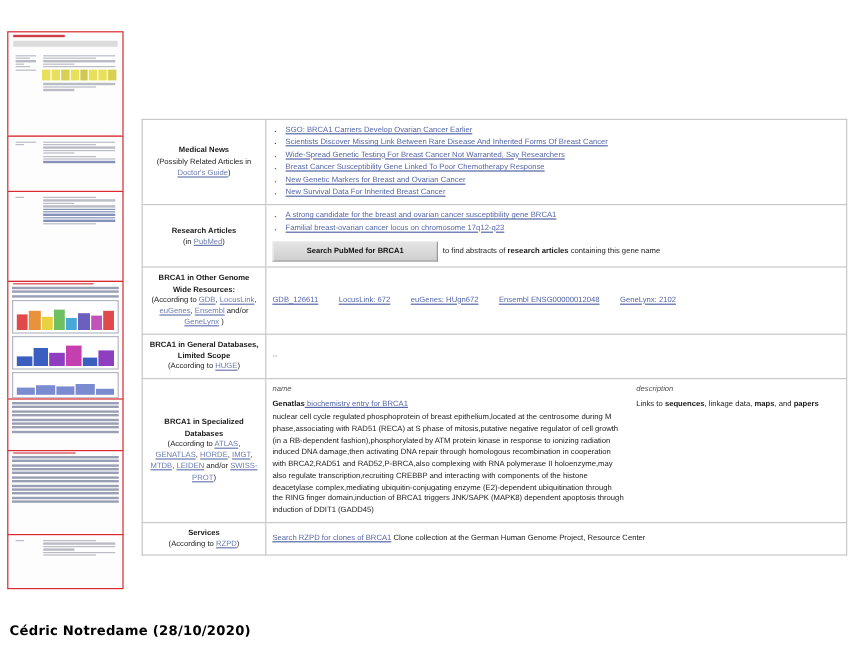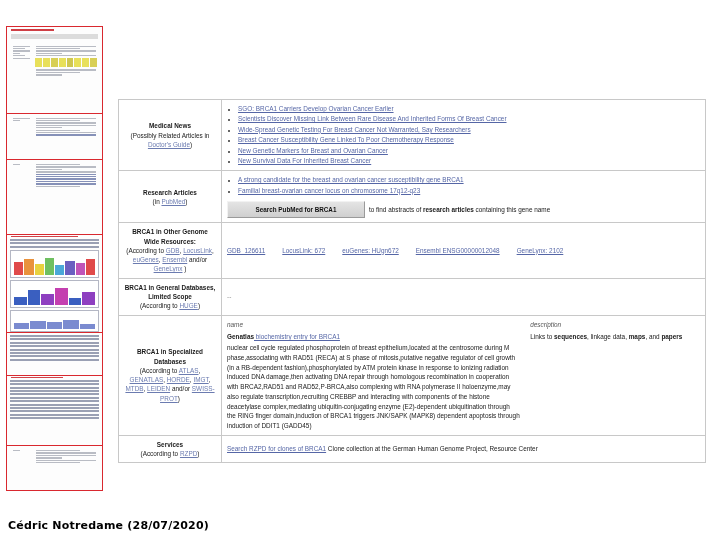--- a/index.html
+++ b/index.html
@@ -354,13 +354,13 @@
       </div>
     </td>
     <td class="contentcell">
       <span class="svc"><a href="#">Search RZPD for clones of BRCA1</a><span> Clone collection at the German Human Genome Project, Resource Center</span></span>
     </td>
   </tr>
 
 </tbody>
   </table>
 
-<div id="caption">Cédric Notredame (28/07/2020)</div>
+<div id="caption">Cédric Notredame (28/10/2020)</div>
 
 </body></html>

